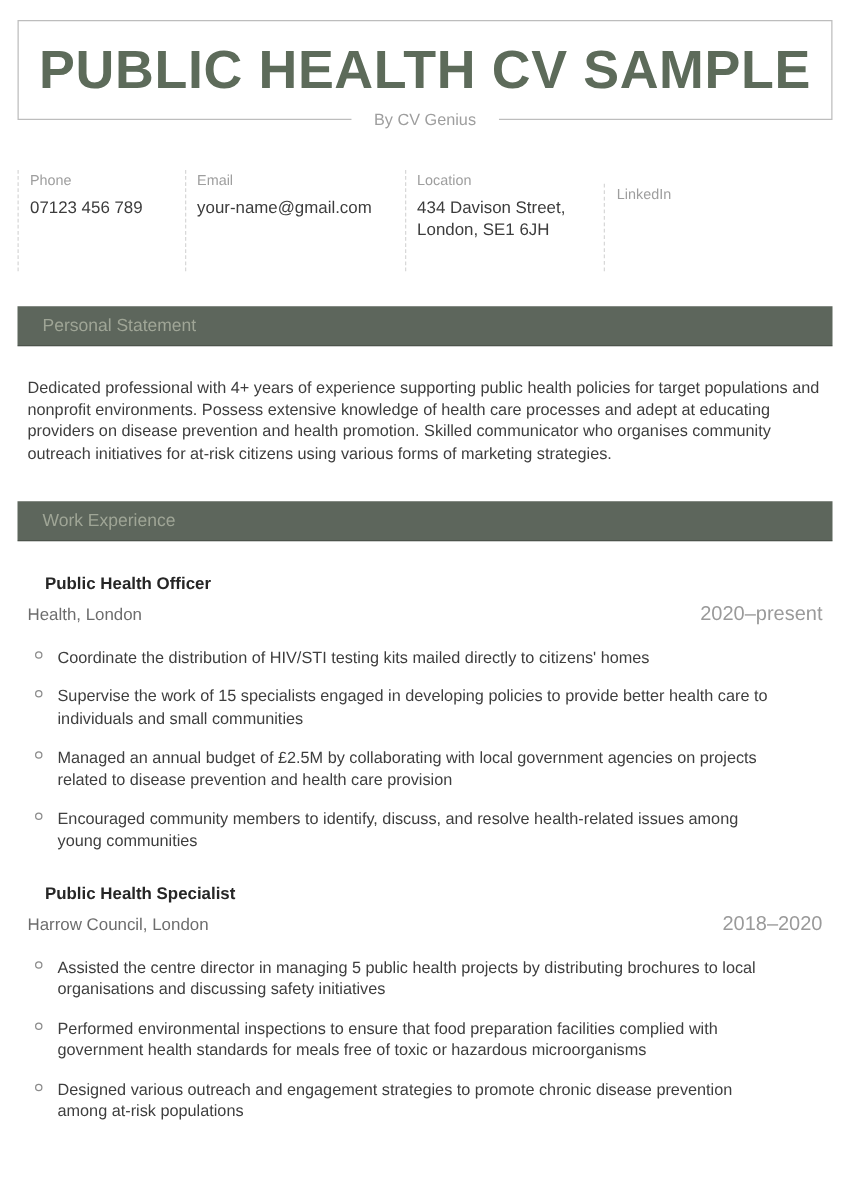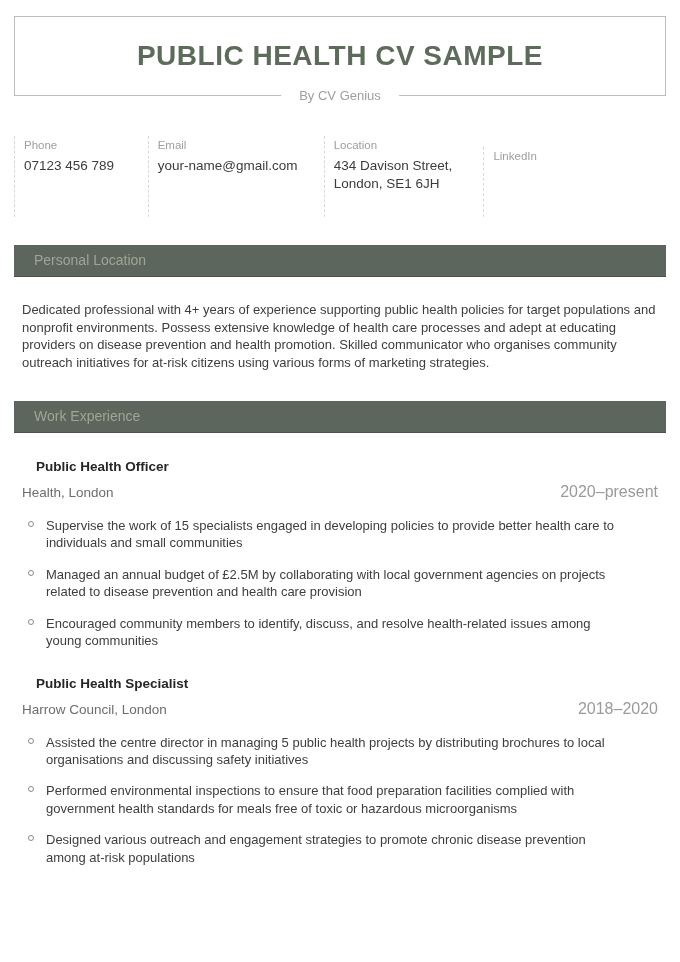--- a/index.html
+++ b/index.html
@@ -14,21 +14,21 @@
   html,body{margin:0;padding:0;}
   body{
     width:680px;height:962px;overflow:hidden;background:#ffffff;
     font-family:"Liberation Sans",sans-serif;color:var(--body-text);
   }
   .header-box{
     margin:16px 14px 0;height:80px;border:1px solid var(--line-gray);
     position:relative;display:flex;align-items:center;justify-content:center;
   }
   .page-title{
-    margin:12px;font-size:28px;font-weight:bold;letter-spacing:.5px;
+    margin:12px;font-size:43px;font-weight:bold;letter-spacing:.5px;
     color:var(--accent-green);white-space:nowrap;
   }
   .byline{
     position:absolute;left:50%;bottom:0;transform:translate(-50%,55%);
     background:#fff;padding:0 18px;font-size:13px;color:var(--muted-text);
     white-space:nowrap;
   }
   .contact-row{display:flex;margin:40px 14px 0;align-items:stretch;}
   .contact-col{border-left:1px dashed #d8d8d8;padding:3px 8px 24px 9px;}
   .contact-col.c0{flex:0 0 20.5%;}
@@ -85,35 +85,39 @@
       <div class="contact-label">Location</div>
       <div class="contact-value">434 Davison Street,
 London, SE1 6JH</div>
     </div>
     <div class="contact-col c3">
       <div class="contact-label">LinkedIn</div>
     </div>
   </div>
 
   <div class="section-bar">
-    <span>Personal Location</span>
+    <span>Personal Statement</span>
   </div>
   <p class="statement">Dedicated professional with 4+ years of experience supporting public health policies for target populations and nonprofit environments. Possess extensive knowledge of health care processes and adept at educating providers on disease prevention and health promotion. Skilled communicator who organises community outreach initiatives for at-risk citizens using various forms of marketing strategies.</p>
 
   <div class="section-bar work">
     <span>Work Experience</span>
   </div>
 
   <section class="job">
     <h2 class="job-title">Public Health Officer</h2>
     <div class="job-meta">
       <span class="job-company">Health, London</span>
       <span class="job-dates">2020–present</span>
     </div>
     <ul class="bullets">
+      <li>
+        <span class="bullet-dot"></span>
+        <span class="bullet-text">Coordinate the distribution of HIV/STI testing kits mailed directly to citizens' homes</span>
+      </li>
       <li>
         <span class="bullet-dot"></span>
         <span class="bullet-text">Supervise the work of 15 specialists engaged in developing policies to provide better health care to individuals and small communities</span>
       </li>
       <li>
         <span class="bullet-dot"></span>
         <span class="bullet-text">Managed an annual budget of £2.5M by collaborating with local government agencies on projects related to disease prevention and health care provision</span>
       </li>
       <li>
         <span class="bullet-dot"></span>

